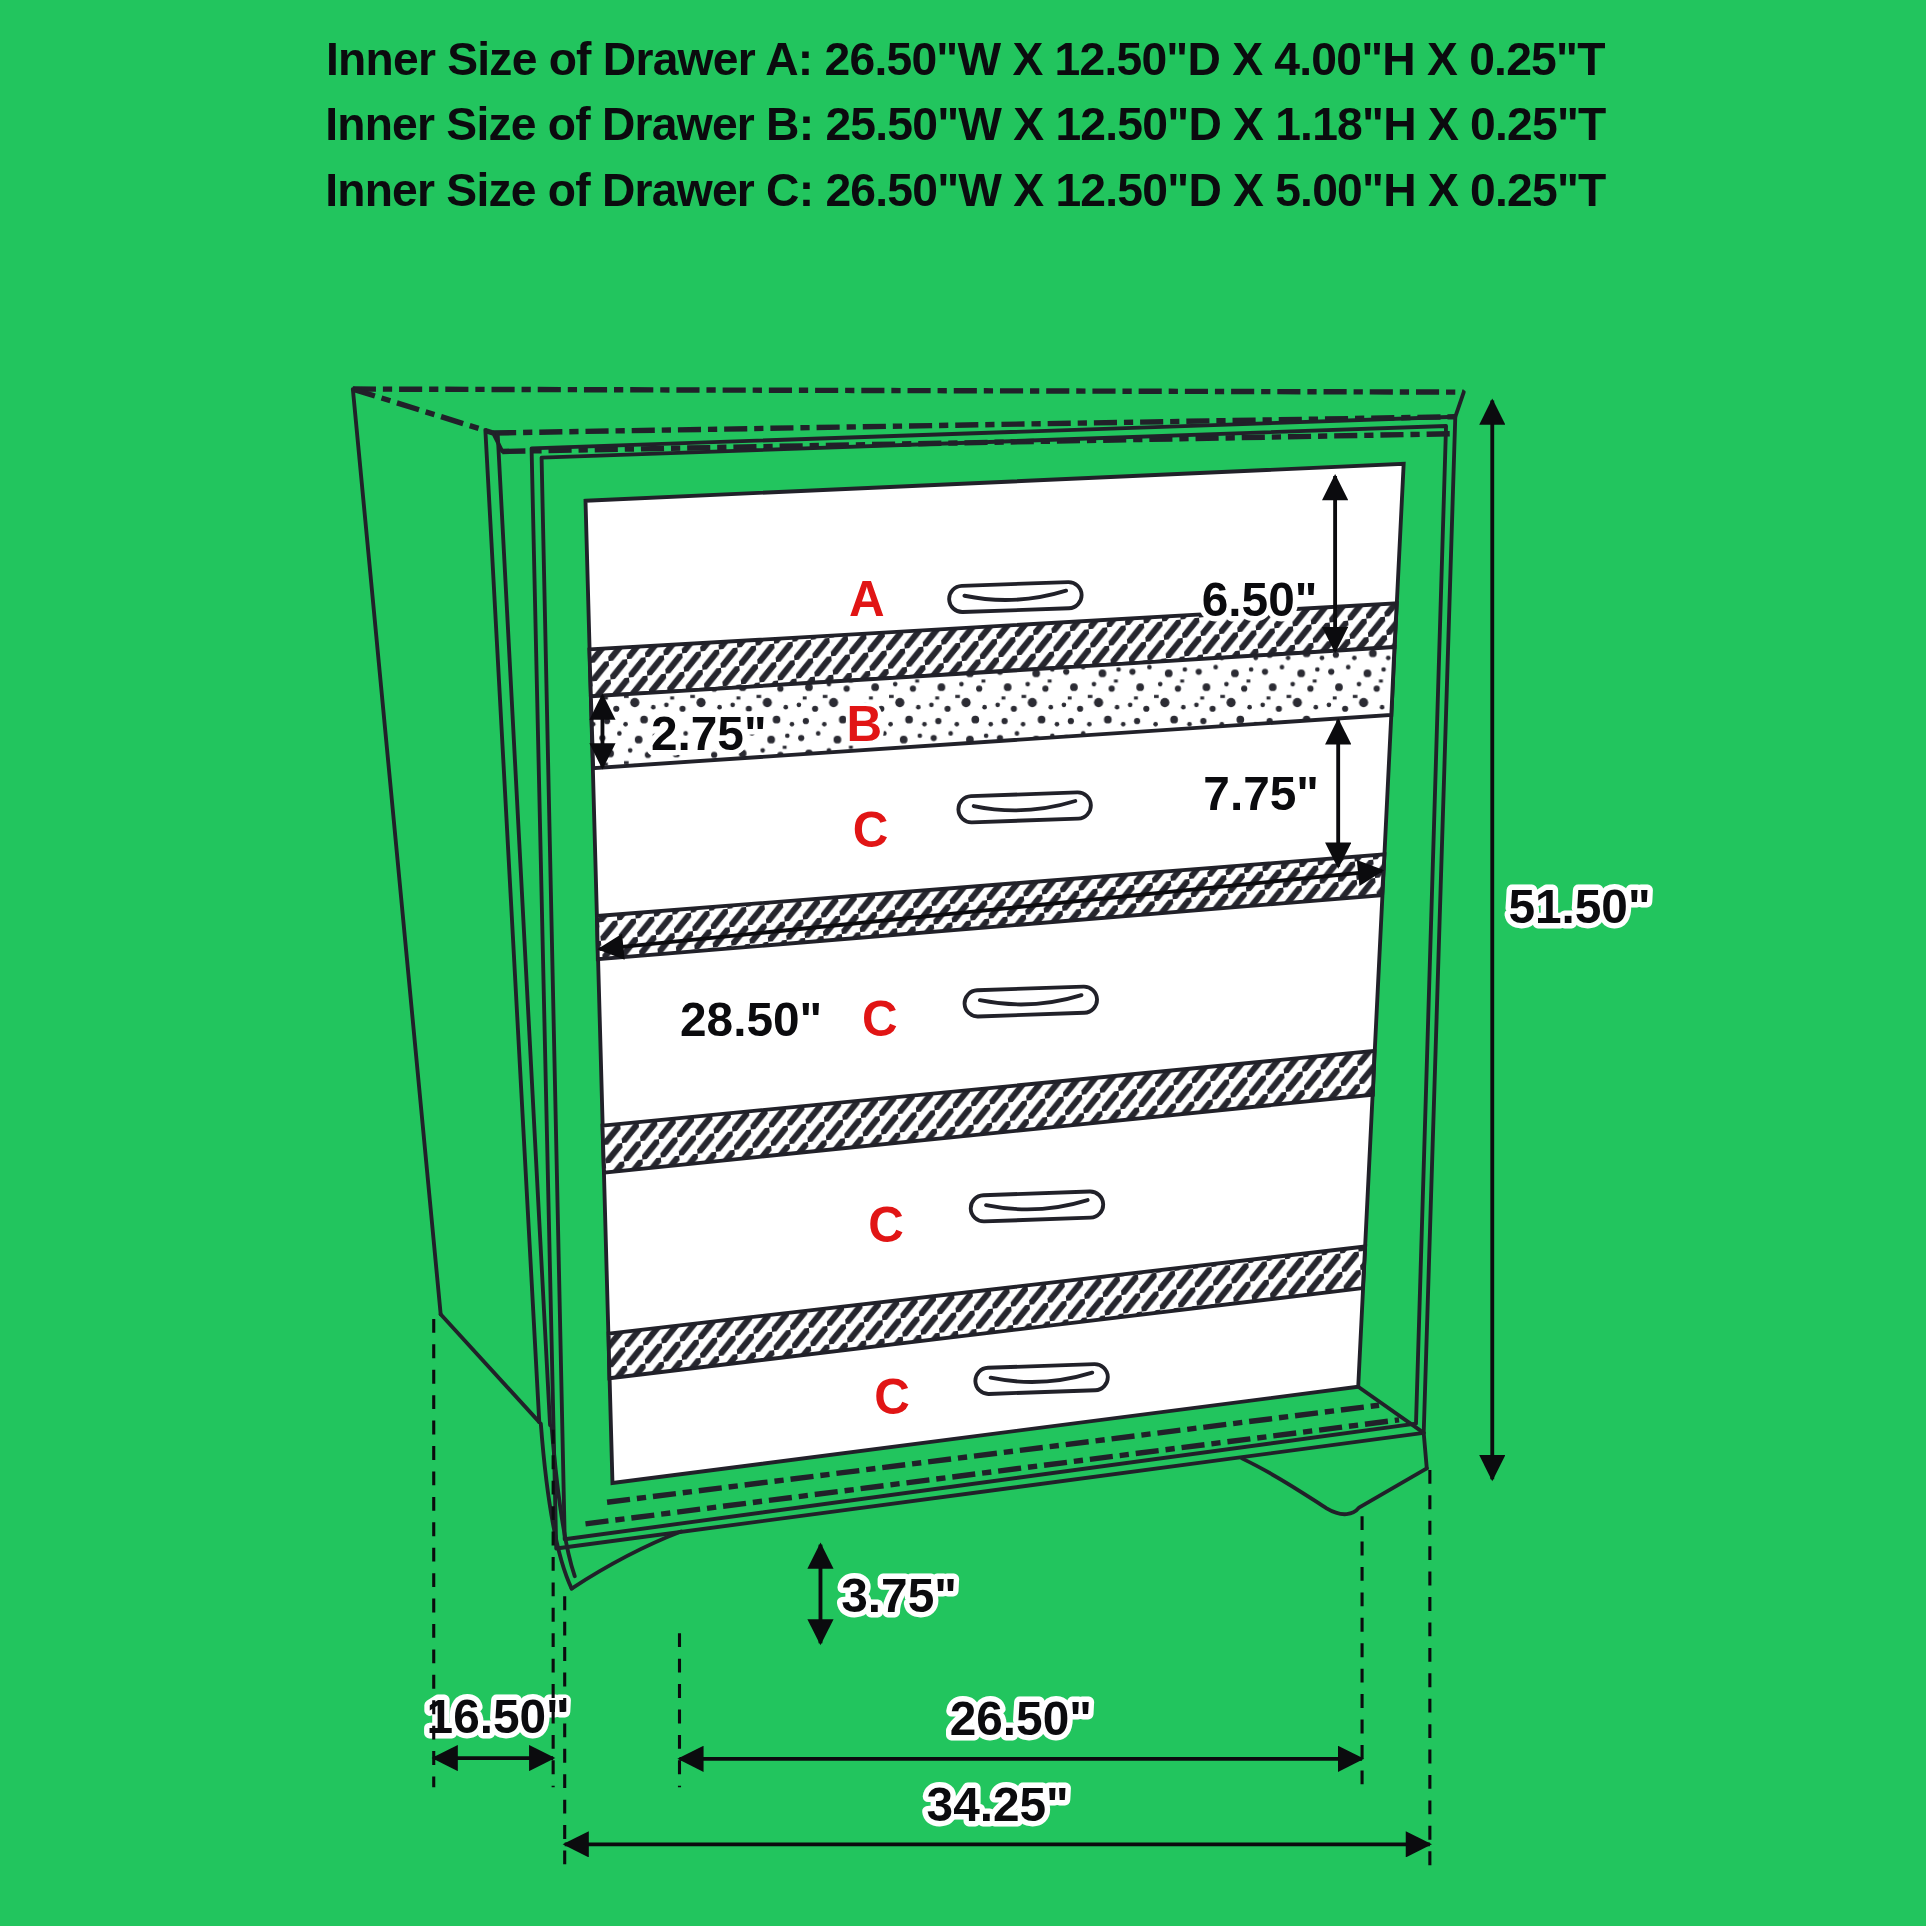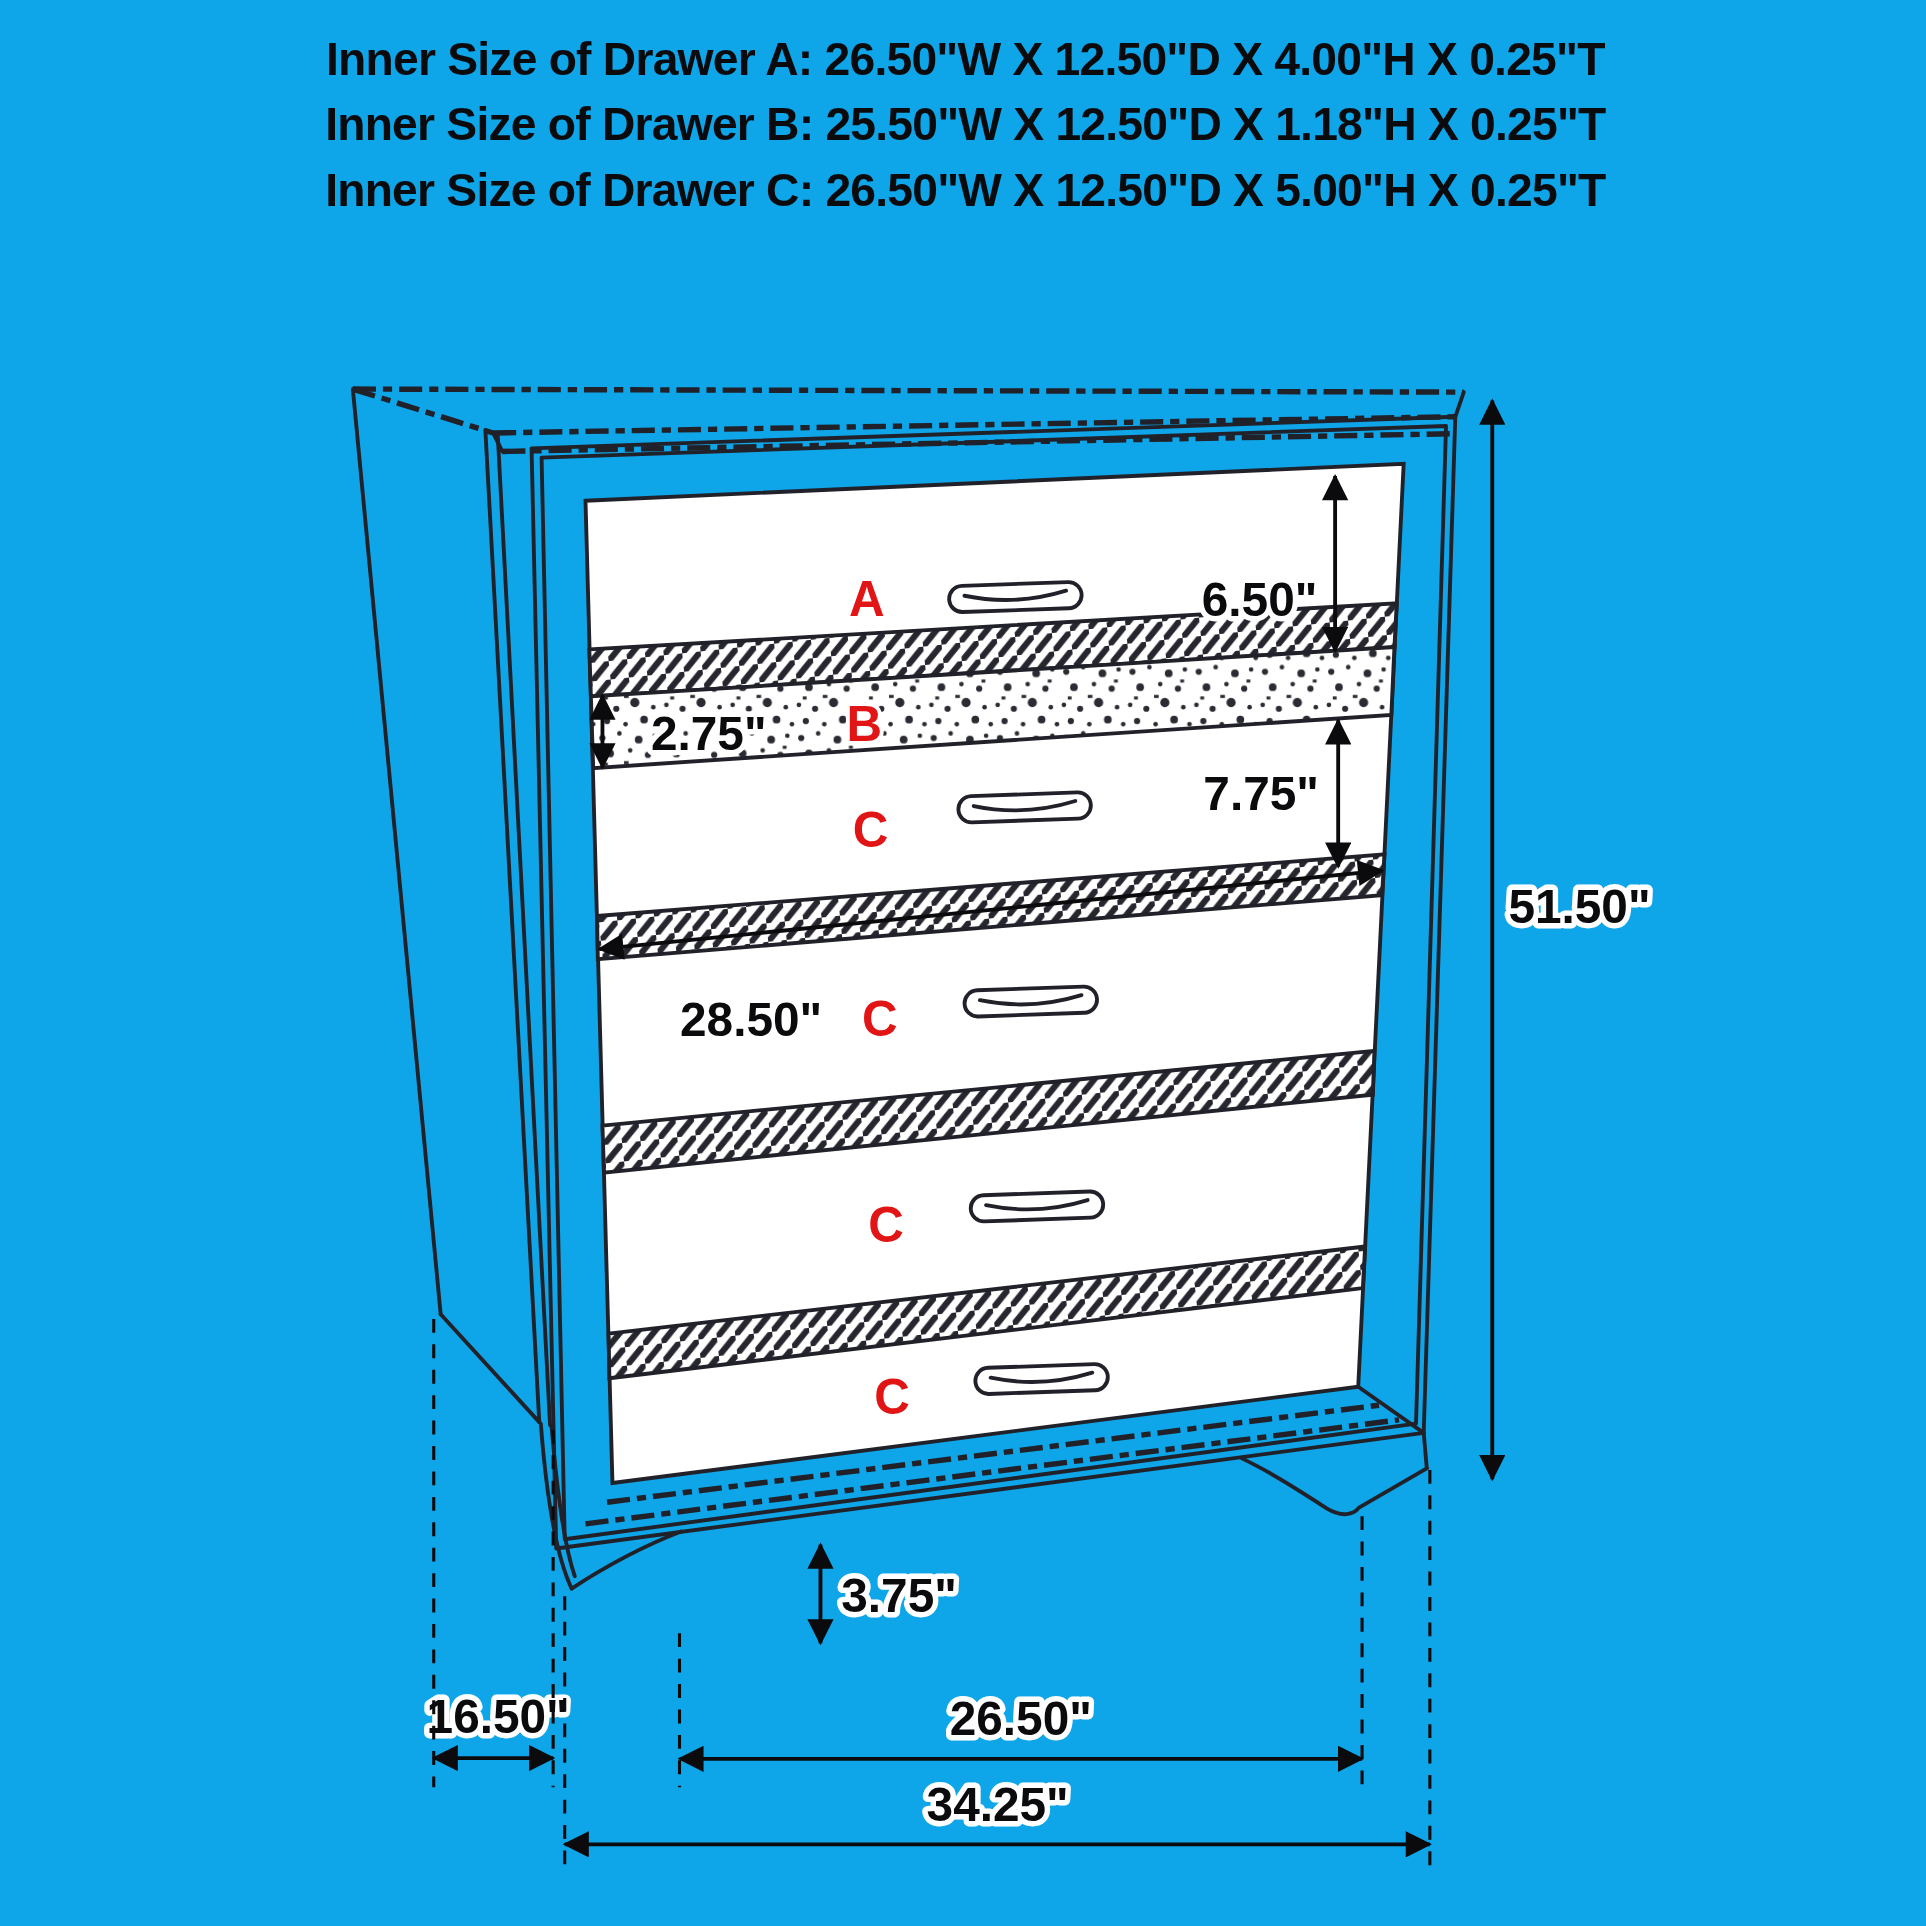--- a/index.html
+++ b/index.html
@@ -1,16 +1,16 @@
 <!DOCTYPE html>
 <html style="font-size:12.3px"><head>
 <meta charset="utf-8">
 <style>
   html,body{margin:0;padding:0;background:#ffffff;}
-  .stage{position:relative;width:1926px;height:1926px;background:#0ea5e9;overflow:hidden;
+  .stage{position:relative;width:1926px;height:1926px;background:#22c55e;overflow:hidden;
          font-family:"Liberation Sans", sans-serif;}
   svg{position:absolute;inset:0;}
   .title-line{font-family:"Liberation Sans",sans-serif;font-weight:bold;font-size:60px;
               letter-spacing:-1px;fill:#0b0b0e;}
   .dim-label{font-family:"Liberation Sans",sans-serif;font-weight:bold;font-size:62px;fill:#0b0b0e;
              paint-order:stroke;stroke:#ffffff;stroke-width:14px;stroke-linejoin:round;}
   .drawer-letter{font-family:"Liberation Sans",sans-serif;font-weight:bold;font-size:64px;fill:#e11515;
                  text-anchor:middle;paint-order:stroke;stroke:#ffffff;stroke-width:10px;stroke-linejoin:round;}
   .ln{stroke:#212129;stroke-width:5;fill:none;stroke-linecap:round;stroke-linejoin:round;}
   .ln-hatchy{stroke:#212129;stroke-width:7;fill:none;stroke-dasharray:30 9 12 9;stroke-linecap:butt;}

